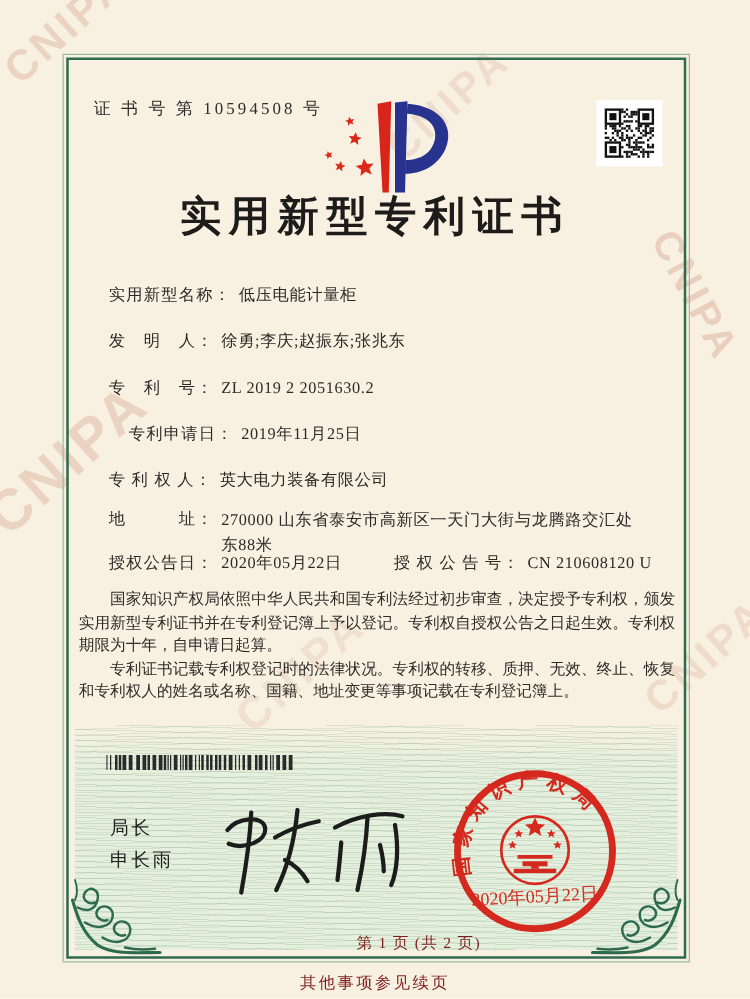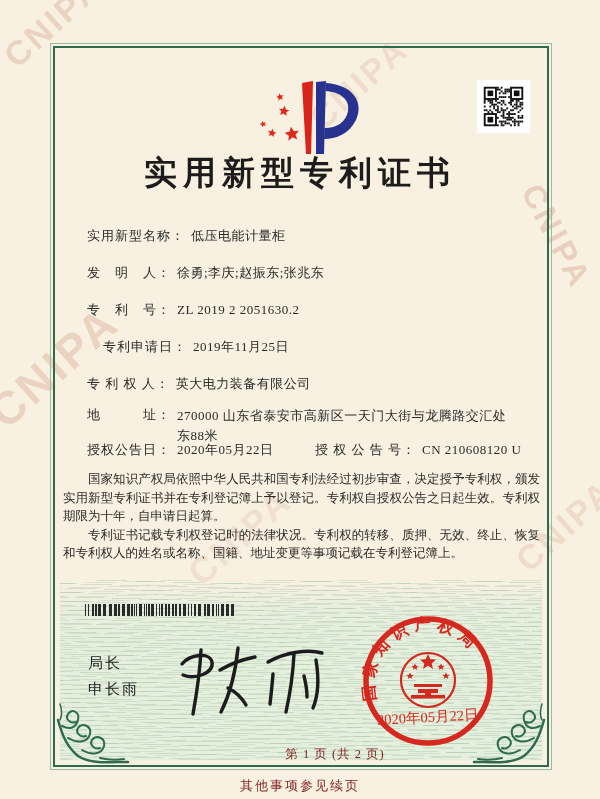--- a/index.html
+++ b/index.html
@@ -85,20 +85,21 @@
           <path d="M6,36 C14,40 20,38 22,30 C24,22 16,18 12,24 C9,29 14,34 20,32"></path>
           <path d="M12,48 C22,54 32,52 34,44 C36,36 26,32 22,38 C19,43 25,48 30,46"></path>
           <path d="M26,60 C36,66 46,64 48,56 C50,48 40,44 36,50 C33,55 39,60 44,58"></path>
           <path d="M44,68 C52,70 60,70 68,69"></path>
           <path d="M4,14 C6,20 6,26 4,30" stroke-width="1.5"></path>
         </g>
       </svg>
     </div>
   </div>
 
+  <div class="cert-no">证 书 号 第 10594508 号</div>
 
   <svg class="logo" viewBox="0 0 132 88">
     <defs>
         <path id="st" d="M0,-5 L1.5,-1.7 5,-1.5 2.3,0.9 3.1,4.3 0,2.3 -3.1,4.3 -2.3,0.9 -5,-1.5 -1.5,-1.7 Z"></path>
       </defs>
     <g fill="#e02718">
       <use href="#st" transform="translate(40,21) scale(0.75) rotate(-12)"></use>
       <use href="#st" transform="translate(44,35) scale(1.05) rotate(8)"></use>
       <use href="#st" transform="translate(23,48) scale(0.65) rotate(-18)"></use>
       <use href="#st" transform="translate(32,57) scale(0.85) rotate(12)"></use>

